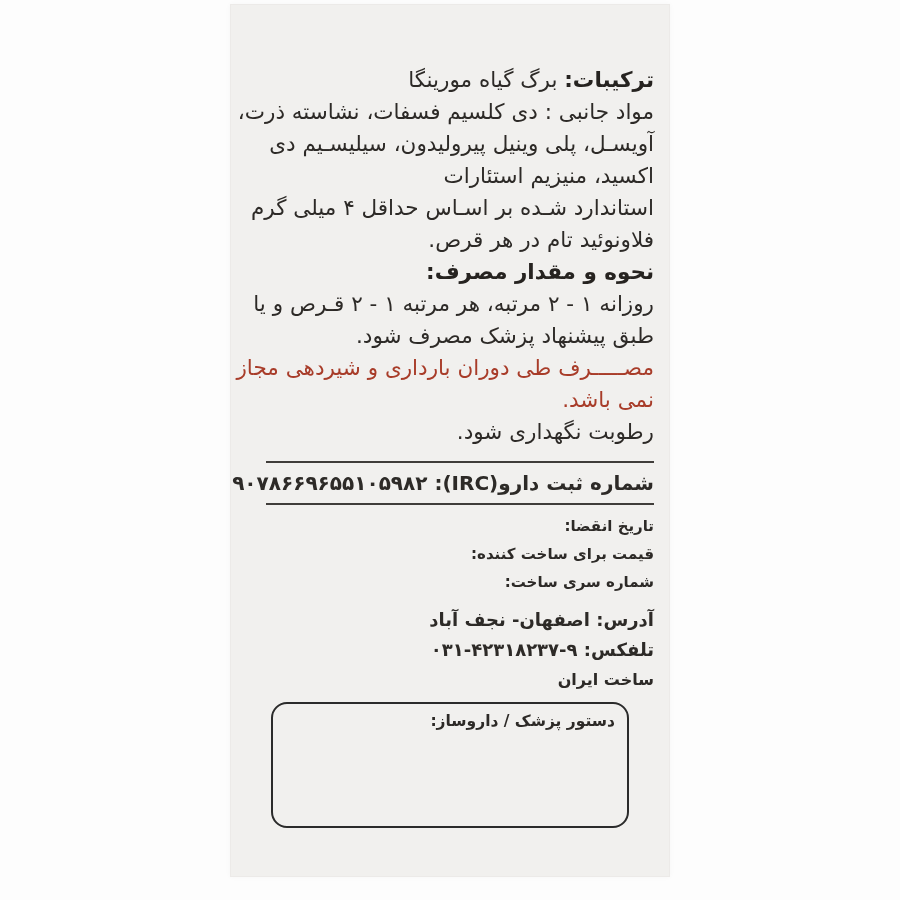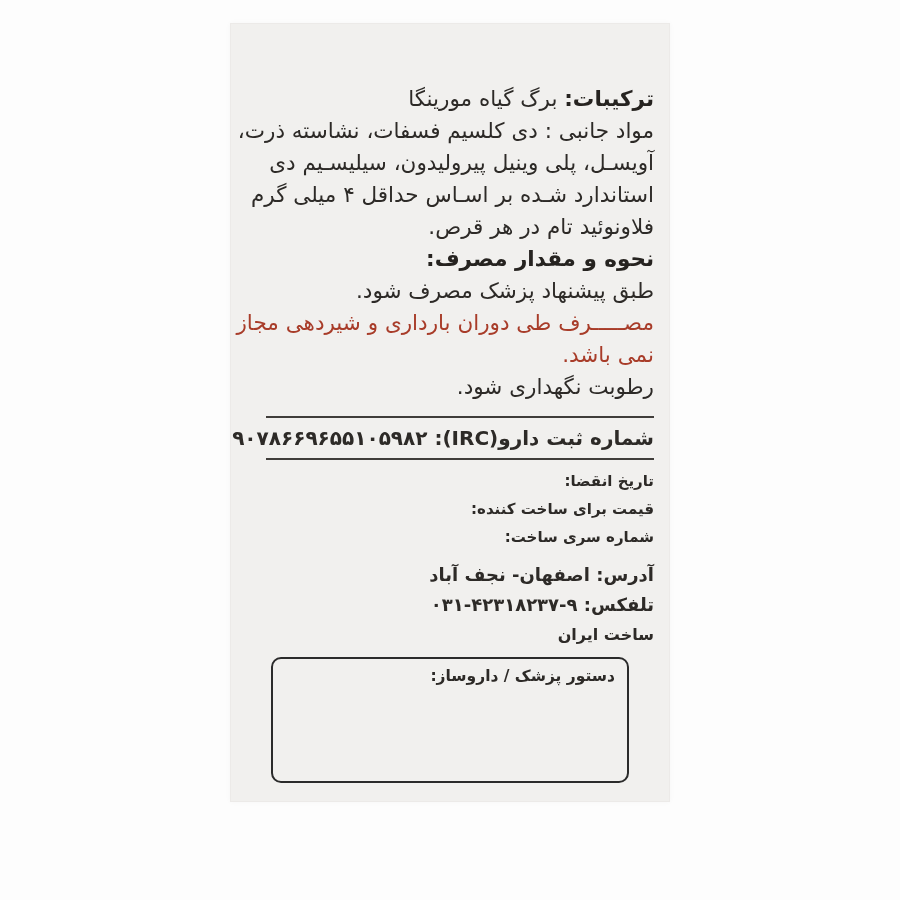--- a/index.html
+++ b/index.html
@@ -12,22 +12,22 @@
   html,body{width:900px;height:900px;}
   body{
     background:var(--outer);
     font-family:"DejaVu Sans", sans-serif;
     color:var(--ink);
     overflow:hidden;
   }
   .stage{position:relative;width:900px;height:900px;}
   .panel{
     position:absolute;
-    left:230px;top:23px;
-    width:440px;height:779px;
+    left:230px;top:4px;
+    width:440px;height:873px;
     background:var(--panel);
     border:1px solid #eceae8;
     box-shadow:0 0 6px rgba(0,0,0,0.03);
   }
   .content{
     direction:rtl;
     text-align:start;
     height:100%;
     padding:0 15px;
   }
@@ -62,43 +62,45 @@
     font-size:18px;
     font-weight:bold;
     line-height:30px;
   }
   .made-in{font-size:16px;}
   .rx-box{
     width:358px;
     height:126px;
     margin:7px auto 0;
     border:2px solid #2b2b2b;
-    border-radius:10px;
+    border-radius:16px;
     background:var(--panel);
   }
   .rx-label{
     font-size:15.5px;
     font-weight:bold;
     padding:8px 12px 0;
   }
 </style>
 </head>
 <body>
 
 <div class="stage">
   <div class="panel">
     <div class="content">
 
       <div class="main-block">
         <p class="line"><span class="b">ترکیبات:</span> <span>برگ گیاه مورینگا</span></p>
         <p class="line">مواد جانبی : دی کلسیم فسفات، نشاسته ذرت،</p>
         <p class="line">آویسـل، پلی وینیل پیرولیدون، سیلیسـیم دی</p>
+        <p class="line">اکسید، منیزیم استئارات</p>
         <p class="line">استاندارد شـده بر اسـاس حداقل ۴ میلی گرم</p>
         <p class="line">فلاونوئید تام در هر قرص.</p>
         <p class="line b">نحوه و مقدار مصرف:</p>
+        <p class="line">روزانه ۱ - ۲ مرتبه، هر مرتبه ۱ - ۲ قـرص و یا</p>
         <p class="line">طبق پیشنهاد پزشک مصرف شود.</p>
         <p class="line red">مصـــــرف طی دوران بارداری و شیردهی مجاز</p>
         <p class="line red">نمی باشد.</p>
         <p class="line">رطوبت نگهداری شود.</p>
       </div>
 
       <div class="irc-section">
         <div class="rule"></div>
         <p class="irc-line"><span>شماره ثبت دارو(IRC):</span> <span class="num" dir="ltr">۹۰۷۸۶۶۹۶۵۵۱۰۵۹۸۲</span></p>
         <div class="rule"></div>

